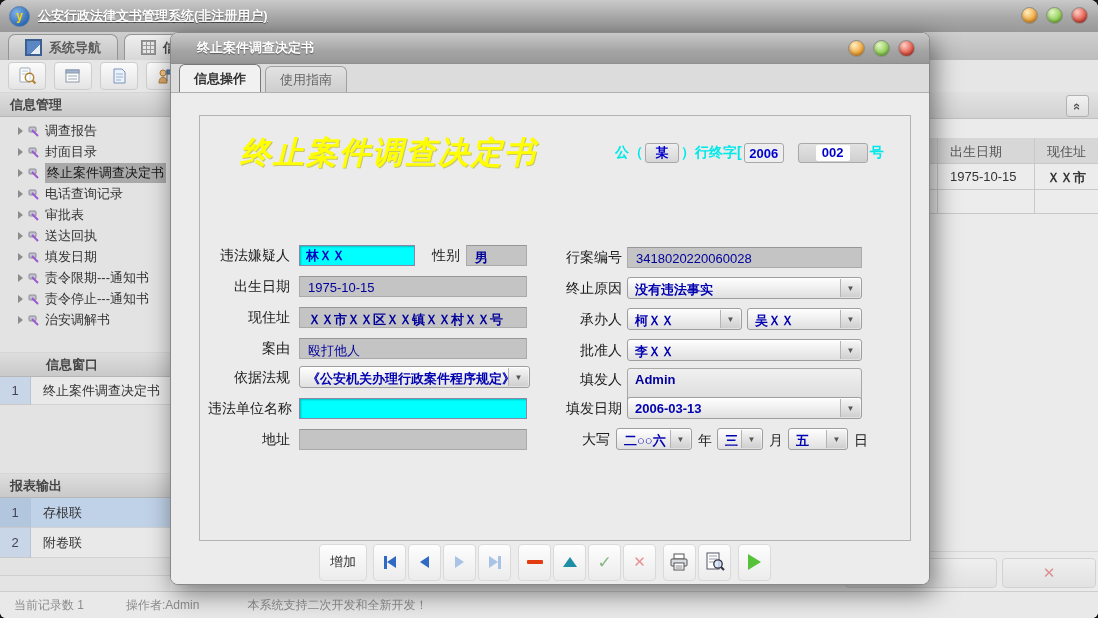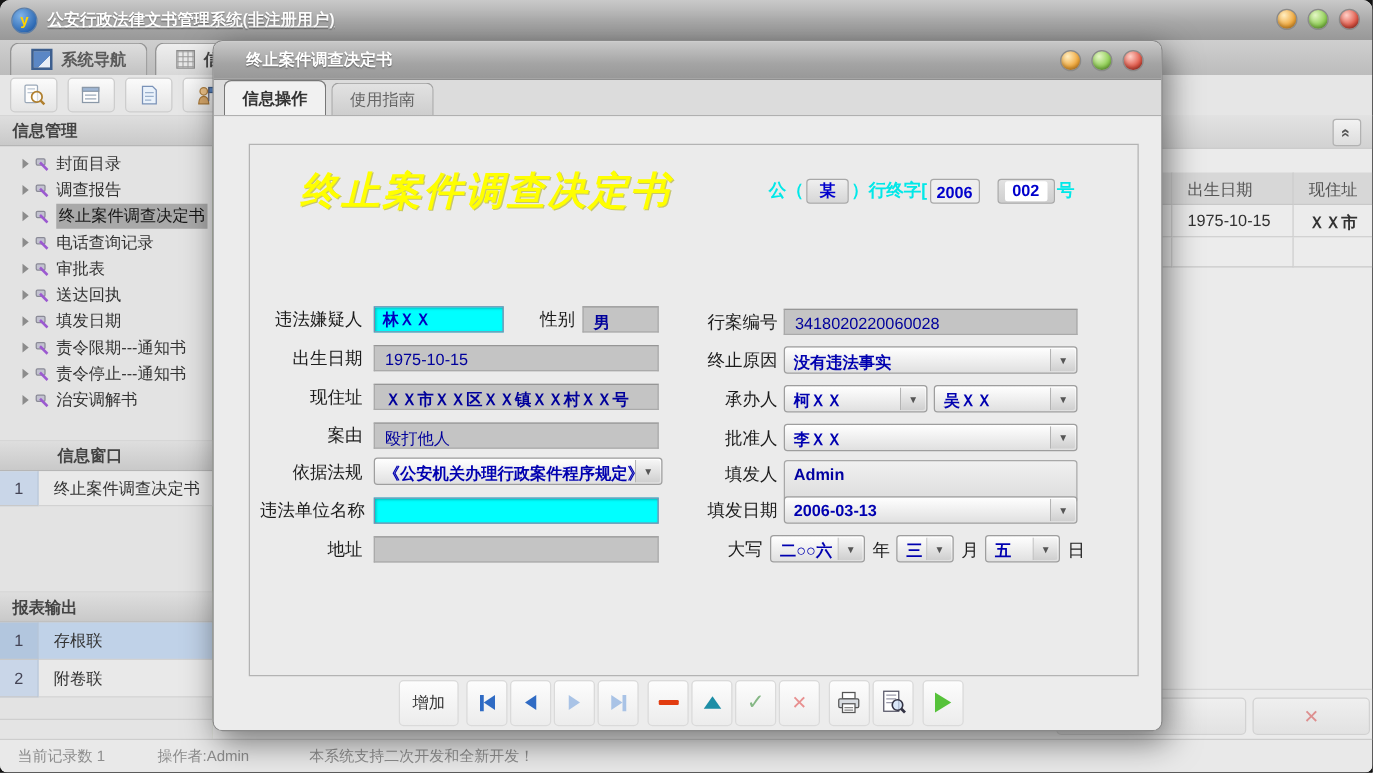--- a/index.html
+++ b/index.html
@@ -109,21 +109,21 @@
   .form-panel{position:absolute;left:28px;top:22px;right:18px;bottom:46px;border:1px solid #b3b3b3;background:#ebebeb;}
 
   .doc-title{position:absolute;left:40px;top:16px;font-size:31px;font-weight:bold;font-style:italic;
     color:#ffff00;letter-spacing:2px;text-shadow:1px 1px 0 rgba(170,170,0,.55);white-space:nowrap;}
   .doc-number{position:absolute;left:415px;top:27px;display:flex;align-items:center;gap:2px;
     color:#00e8e8;font-size:14px;font-weight:bold;white-space:nowrap;}
   .mini-box{height:20px;border:1px solid #a8a8a8;border-radius:3px;background:linear-gradient(#efefef,#d6d6d6);
     color:#0000cc;font-weight:bold;font-size:13px;display:flex;align-items:center;justify-content:center;box-sizing:border-box;}
   .mini-unit{width:34px;}
   .mini-year{width:40px;background:#eee;}
-  .mini-seq{width:46px;margin-left:12px;background:linear-gradient(#e2e2e2,#cfcfcf);}
+  .mini-seq{width:70px;margin-left:12px;background:linear-gradient(#e2e2e2,#cfcfcf);}
   .mini-seq .inner{background:#fff;padding:0 6px 1px 6px;border-radius:2px;}
 
   .frow{position:absolute;height:24px;}
   .flabel{position:absolute;top:3px;font-size:14px;color:#1c1c1c;text-align:right;white-space:nowrap;}
   .lab-left{left:0;width:90px;}
   .lab-right{left:332px;width:90px;}
   .fld{position:absolute;height:21px;background:#c4c4c4;border:1px solid #aaa;border-top-color:#969696;
     box-sizing:border-box;padding:3px 0 0 8px;font-size:13px;color:#00009b;white-space:nowrap;overflow:hidden;}
   .fld.b{font-weight:bold;}
   .cyan-input{position:absolute;height:21px;background:#00ffff;border:1px solid #88a;box-sizing:border-box;
@@ -229,31 +229,31 @@
       <div class="sec-head">信息管理</div>
       <div class="tree">
         <div class="tree-item">
           <span class="tri"></span>
           <span class="tree-ico">
               <svg width="12" height="12" viewBox="0 0 12 12">
                 <rect x="1" y="2" width="7" height="5" rx="1" fill="#c2c2d0" stroke="#8a8a96"></rect>
                 <line x1="4" y1="5" x2="10" y2="11" stroke="#9b59d0" stroke-width="2"></line>
               </svg>
             </span>
+          <span class="tree-label">调查报告</span>
+        </div>
+        <div class="tree-item">
+          <span class="tri"></span>
+          <span class="tree-ico">
+              <svg width="12" height="12" viewBox="0 0 12 12">
+                <rect x="1" y="2" width="7" height="5" rx="1" fill="#c2c2d0" stroke="#8a8a96"></rect>
+                <line x1="4" y1="5" x2="10" y2="11" stroke="#9b59d0" stroke-width="2"></line>
+              </svg>
+            </span>
           <span class="tree-label">封面目录</span>
-        </div>
-        <div class="tree-item">
-          <span class="tri"></span>
-          <span class="tree-ico">
-              <svg width="12" height="12" viewBox="0 0 12 12">
-                <rect x="1" y="2" width="7" height="5" rx="1" fill="#c2c2d0" stroke="#8a8a96"></rect>
-                <line x1="4" y1="5" x2="10" y2="11" stroke="#9b59d0" stroke-width="2"></line>
-              </svg>
-            </span>
-          <span class="tree-label">调查报告</span>
         </div>
         <div class="tree-item sel">
           <span class="tri"></span>
           <span class="tree-ico">
               <svg width="12" height="12" viewBox="0 0 12 12">
                 <rect x="1" y="2" width="7" height="5" rx="1" fill="#c2c2d0" stroke="#8a8a96"></rect>
                 <line x1="4" y1="5" x2="10" y2="11" stroke="#9b59d0" stroke-width="2"></line>
               </svg>
             </span>
           <span class="tree-label">终止案件调查决定书</span>
@@ -412,21 +412,21 @@
           <span>）行终字[</span>
           <span class="mini-box mini-year">2006</span>
           <span class="mini-box mini-seq">
               <span class="inner">002</span>
             </span>
           <span>号</span>
         </div>
 
         <div class="frow" style="left:0;top:128px;width:664px;">
           <div class="flabel lab-left">违法嫌疑人</div>
-          <input class="cyan-input" style="left: 99px; top: 1px; width: 104px;" readonly="" value="林ＸＸ">
+          <input class="cyan-input" style="left: 99px; top: 1px; width: 116px;" readonly="" value="林ＸＸ">
           <div class="flabel" style="left:196px;width:64px;">性别</div>
           <div class="fld b" style="left:266px;top:1px;width:61px;">男</div>
         </div>
 
         <div class="frow" style="left:0;top:159px;width:664px;">
           <div class="flabel lab-left">出生日期</div>
           <div class="fld" style="left:99px;top:1px;width:228px;">1975-10-15</div>
         </div>
 
         <div class="frow" style="left:0;top:190px;width:664px;">

